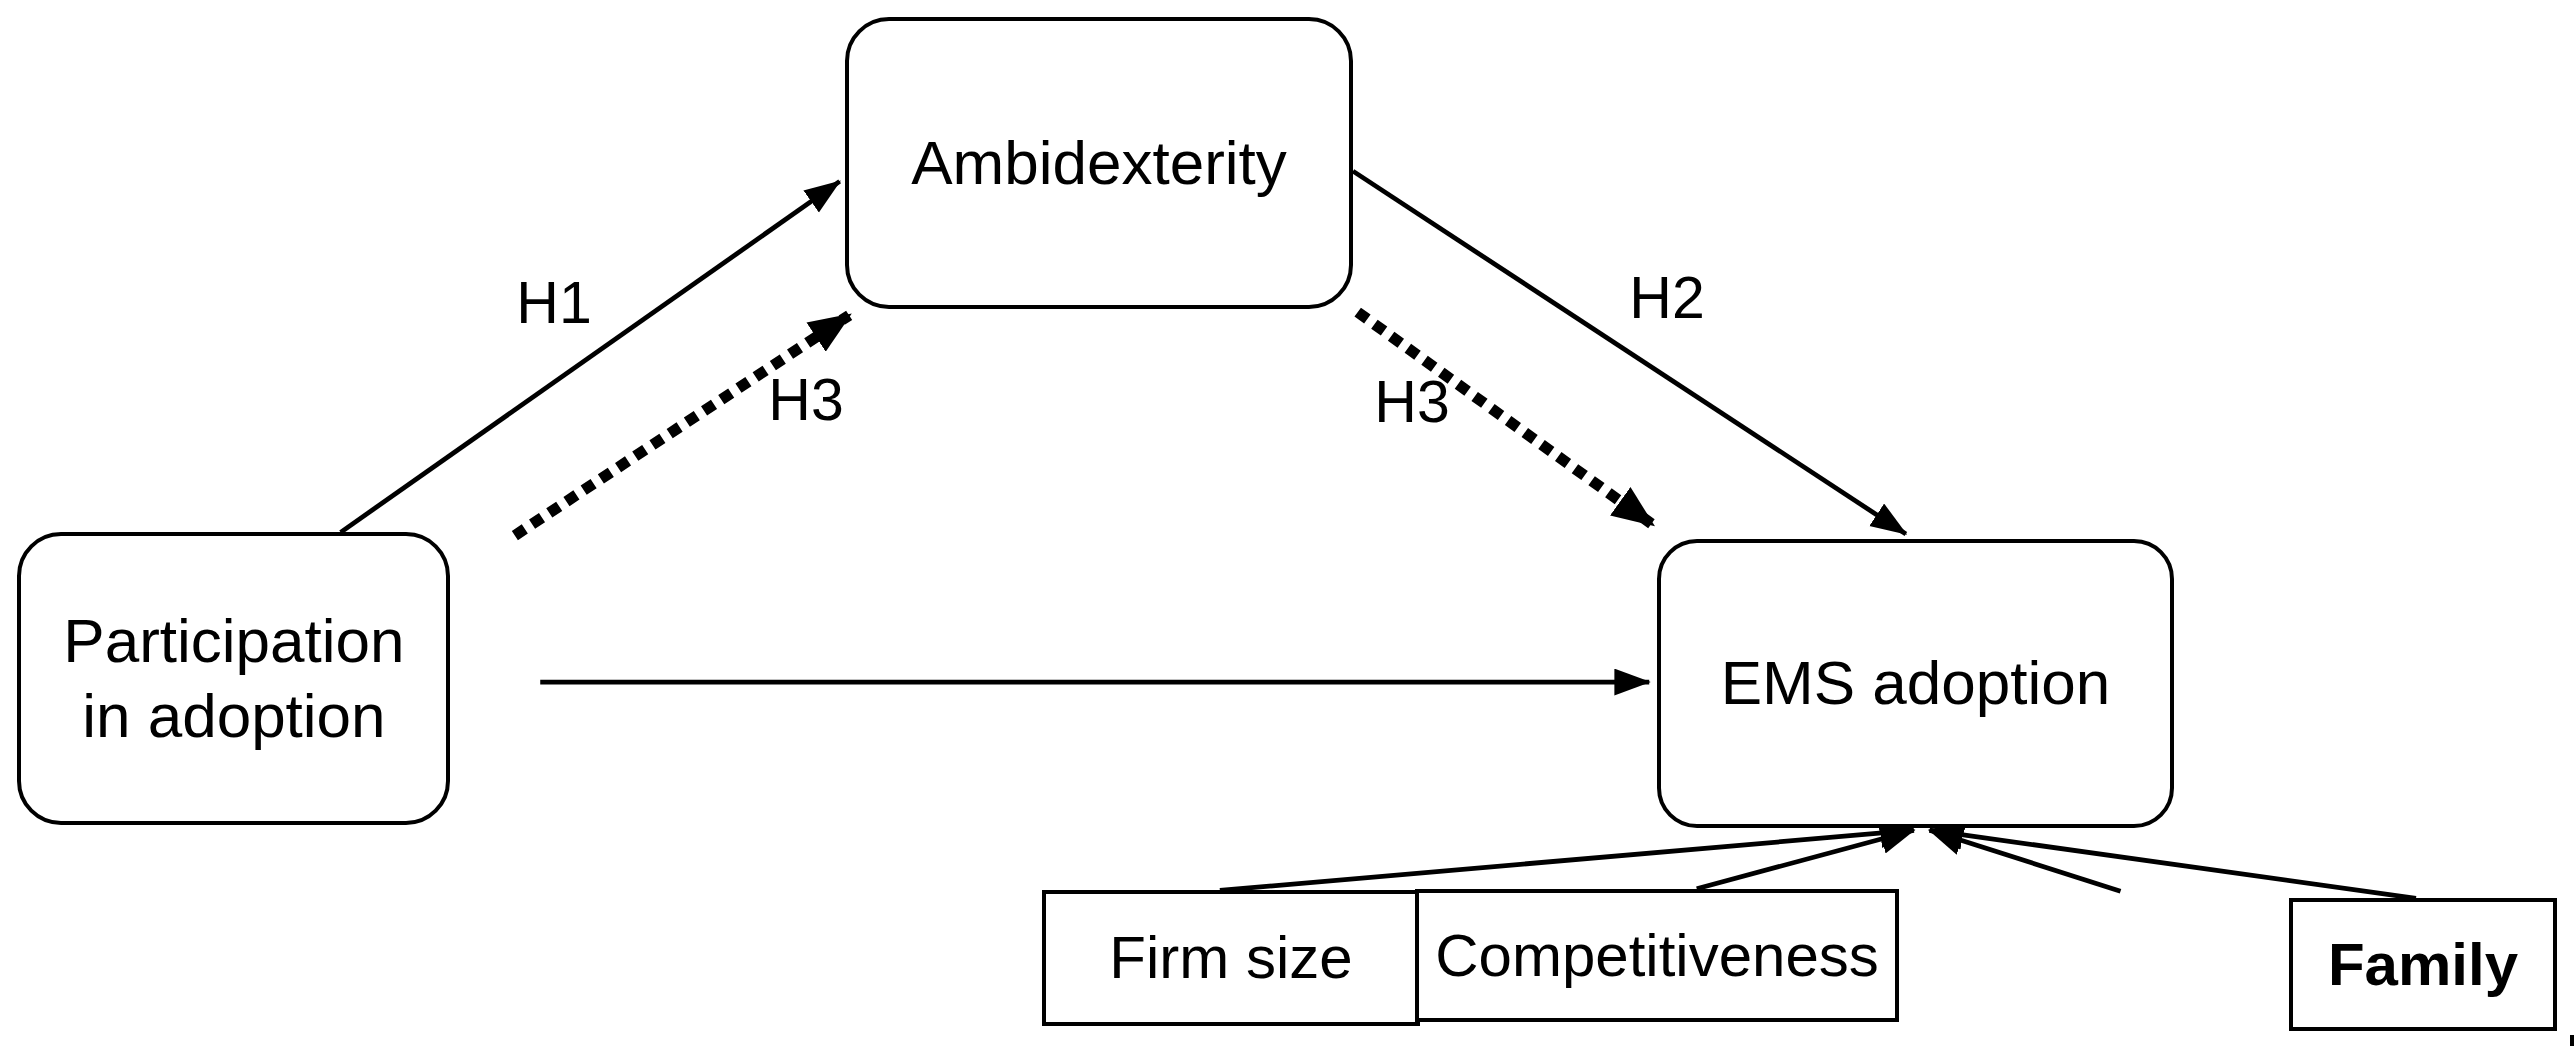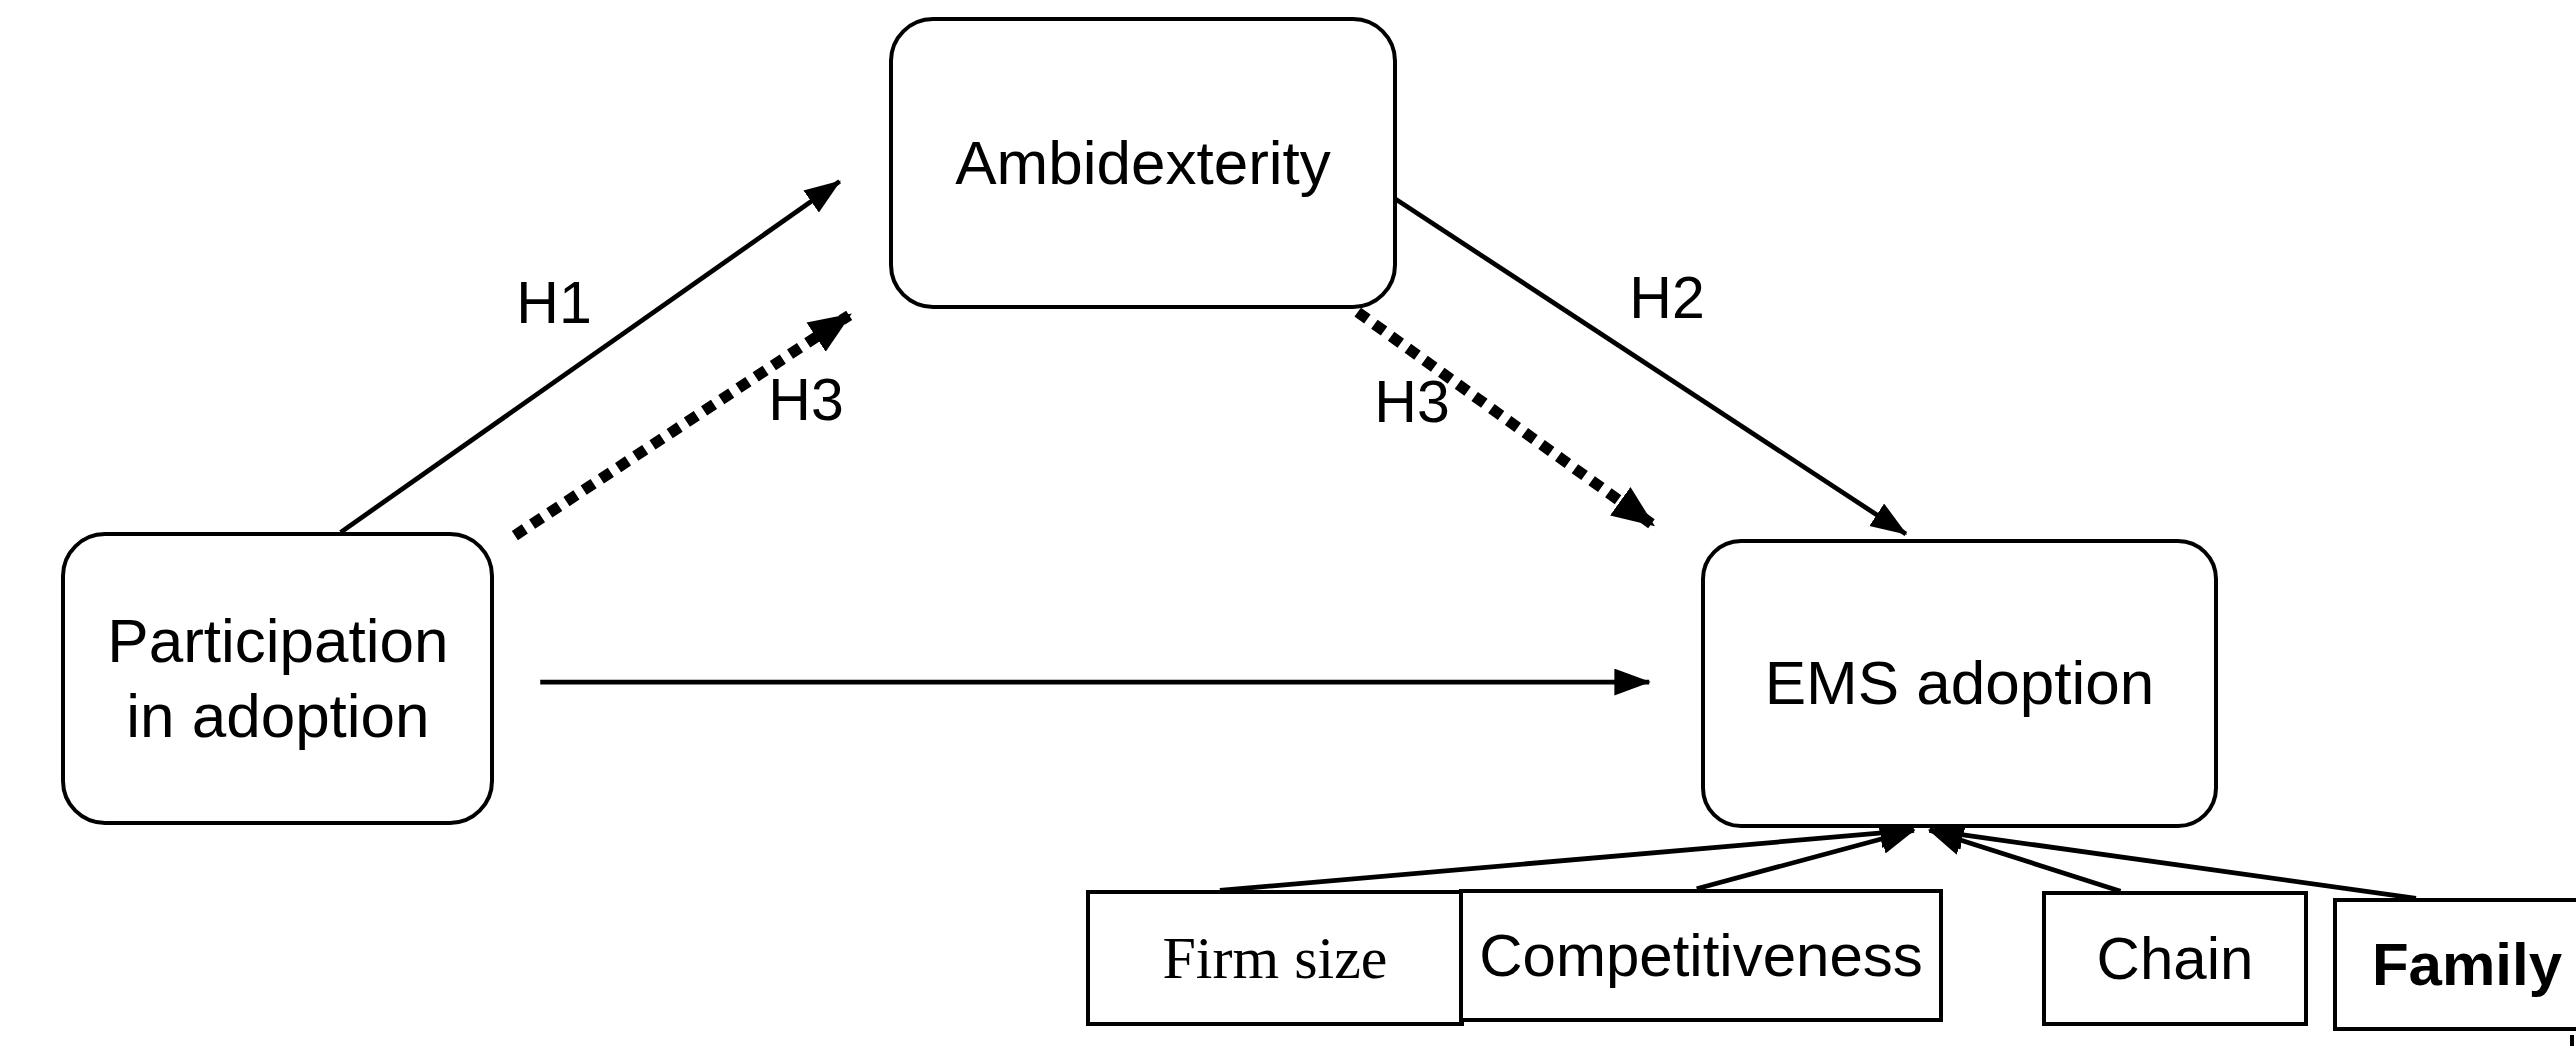--- a/index.html
+++ b/index.html
@@ -24,21 +24,20 @@
   }
   .node {
     position: absolute;
     box-sizing: border-box;
     background: #ffffff;
     border: 4.8px solid #000000;
     display: flex;
     align-items: center;
     justify-content: center;
     text-align: center;
-    margin-left: 44px;
   }
   .node--rounded {
     border-radius: 44px;
   }
   .node__label {
     font-size: 62px;
     line-height: 1.2;
     white-space: nowrap;
   }
   .node__label--stack span {
@@ -108,31 +107,28 @@
   </div>
 
   <div class="node node--rounded" style="left:845px; top:17.4px; width:508px; height:292px;">
     <div class="node__label">Ambidexterity</div>
   </div>
 
   <div class="node node--rounded" style="left:1657px; top:539px; width:517px; height:289px; border-radius:40px;align-items:center;">
     <div class="node__label">EMS adoption</div>
   </div>
 
-  <div class="node node--control" style="left:1042px; top:890px; width:378px; height:136px;font-family:Liberation Serif, serif;">
+  <div class="node node--control" style="left:1042px; top:890px; width:378px; height:136px;">
     <div class="node__label">Firm size</div>
   </div>
 
   <div class="node node--control" style="left:1415px; top:889px; width:484px; height:133px;">
     <div class="node__label">Competitiveness</div>
   </div>
 
-  <div class="node node--control" style="left:1998px; top:891px; width:266px; height:135px;">
-    <div class="node__label">Chain</div>
-  </div>
 
   <div class="node node--control" style="left:2289px; top:898px; width:268px; height:133px;font-weight:bold;">
     <div class="node__label">Family</div>
   </div>
 
   <div class="hyp-label" style="left:554px; top:303px;">H1</div>
 
   <div class="hyp-label" style="left:806px; top:400px;">H3</div>
 
   <div class="hyp-label" style="left:1667px; top:298px;">H2</div>

